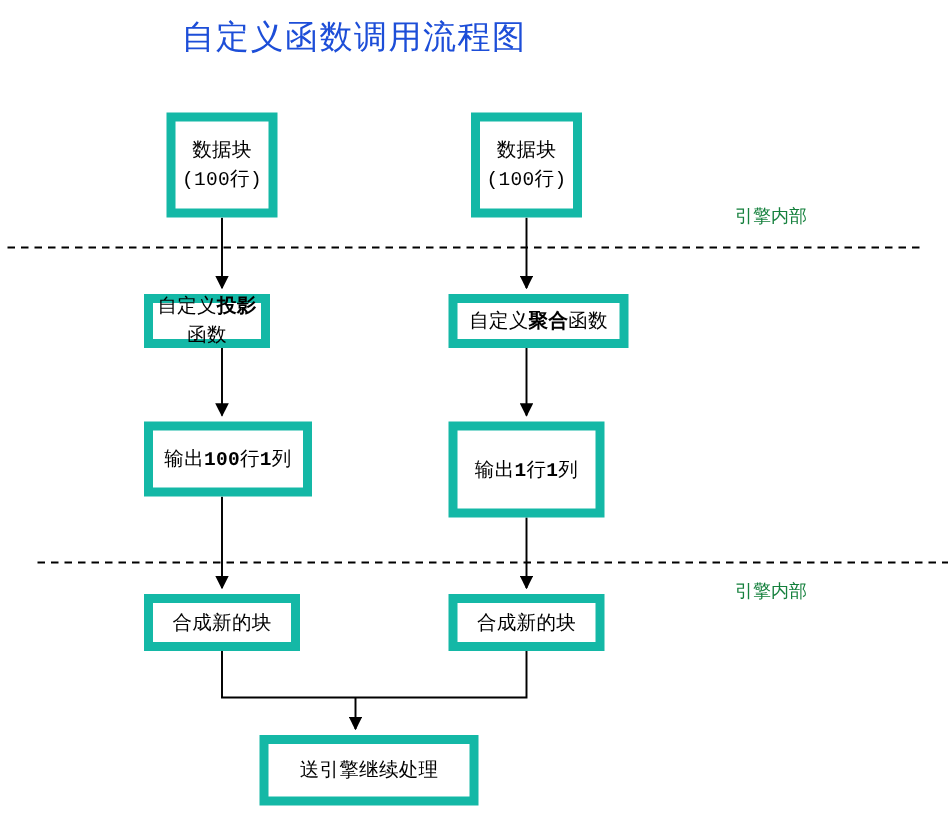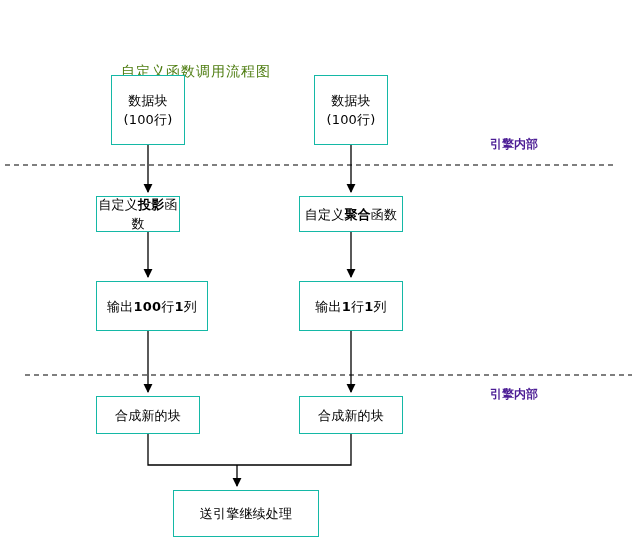--- a/index.html
+++ b/index.html
@@ -21,49 +21,48 @@
   #flow-svg {
     position: absolute;
     left: 0;
     top: 0;
     width: 632px;
     height: 547px;
   }
   .node {
     position: absolute;
     box-sizing: border-box;
-    border: 1px solid #14b8a6;
+    border: 6px solid #14b8a6;
     background: #ffffff;
     display: flex;
     flex-direction: column;
     align-items: center;
     justify-content: center;
     text-align: center;
     font-size: 13px;
     line-height: 19px;
     letter-spacing: 0.2px;
+    font-family: Liberation Mono, monospace;
   }
   .node .line2 { display: block; }
   .node b { font-weight: bold; }
   .title {
     position: absolute;
-    font-size: 14px;
+    font-size: 22px;
     line-height: 28px;
     letter-spacing: 1px;
     white-space: nowrap;
-    color: #4d7c0f;
-    margin-top: 45px;
+    color: #1d4ed8;
   }
   .zone-label {
     position: absolute;
     font-size: 12px;
     line-height: 16px;
     white-space: nowrap;
-    color: #4c1d95;
-    font-weight: bold;
+    color: #15803d;
   }
 </style>
 </head>
 <body>
 
 <div id="canvas">
 
   <div class="title" style="left:121px; top:12px;">自定义函数调用流程图</div>
 
   <svg id="flow-svg" viewBox="0 0 632 547" xmlns="http://www.w3.org/2000/svg">
@@ -95,29 +94,29 @@
 
   <div class="node" style="left:314px; top:75px; width:74px; height:70px;">
     <span>数据块</span>
     <span class="line2">(100行)</span>
   </div>
 
   <div class="node" style="left:96px; top:196px; width:84px; height:36px;">
     <span>自定义<b>投影</b>函数</span>
   </div>
 
-  <div class="node" style="left:299px; top:196px; width:104px; height:36px;">
+  <div class="node" style="left:299px; top:196px; width:120px; height:36px;">
     <span>自定义<b>聚合</b>函数</span>
   </div>
 
   <div class="node" style="left:96px; top:281px; width:112px; height:50px;">
     <span>输出<b>100</b>行<b>1</b>列</span>
   </div>
 
-  <div class="node" style="left:299px; top:281px; width:104px; height:50px;">
+  <div class="node" style="left:299px; top:281px; width:104px; height:64px;">
     <span>输出<b>1</b>行<b>1</b>列</span>
   </div>
 
   <div class="node" style="left:96px; top:396px; width:104px; height:38px;">
     <span>合成新的块</span>
   </div>
 
   <div class="node" style="left:299px; top:396px; width:104px; height:38px;">
     <span>合成新的块</span>
   </div>

